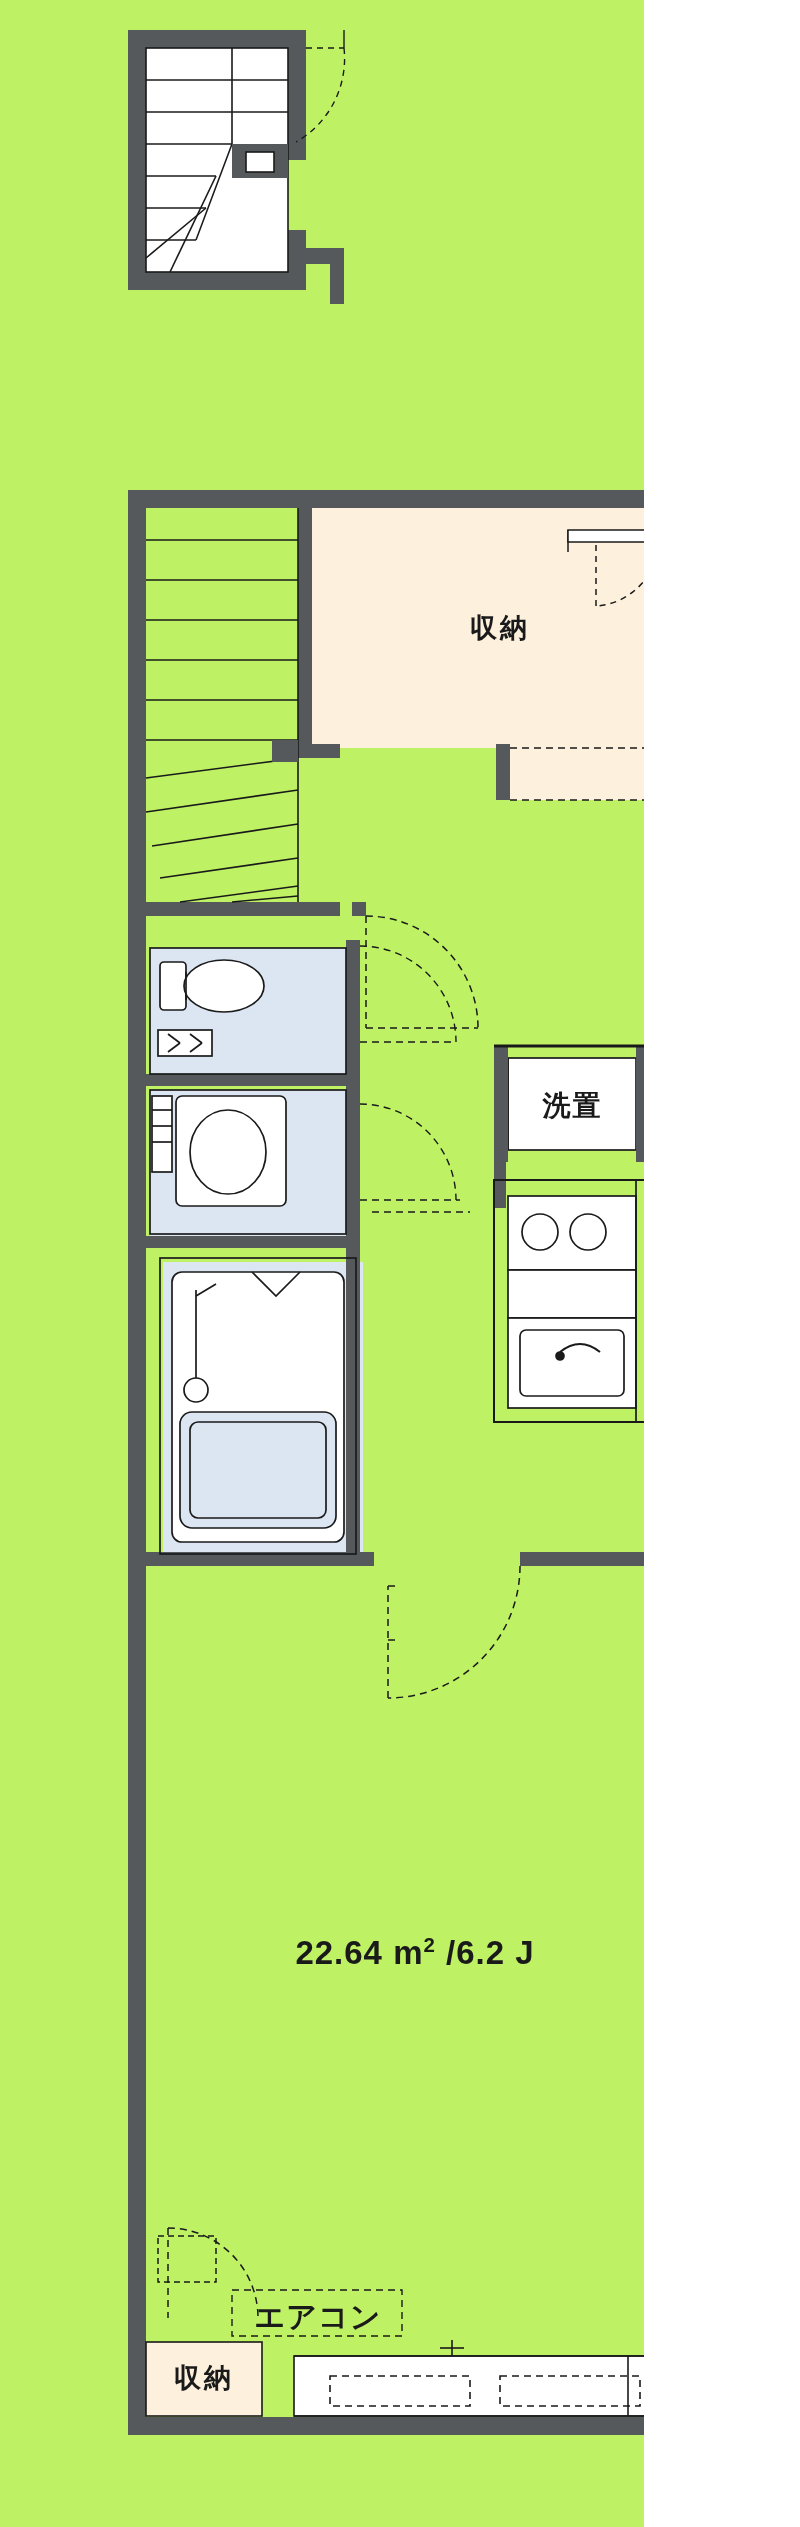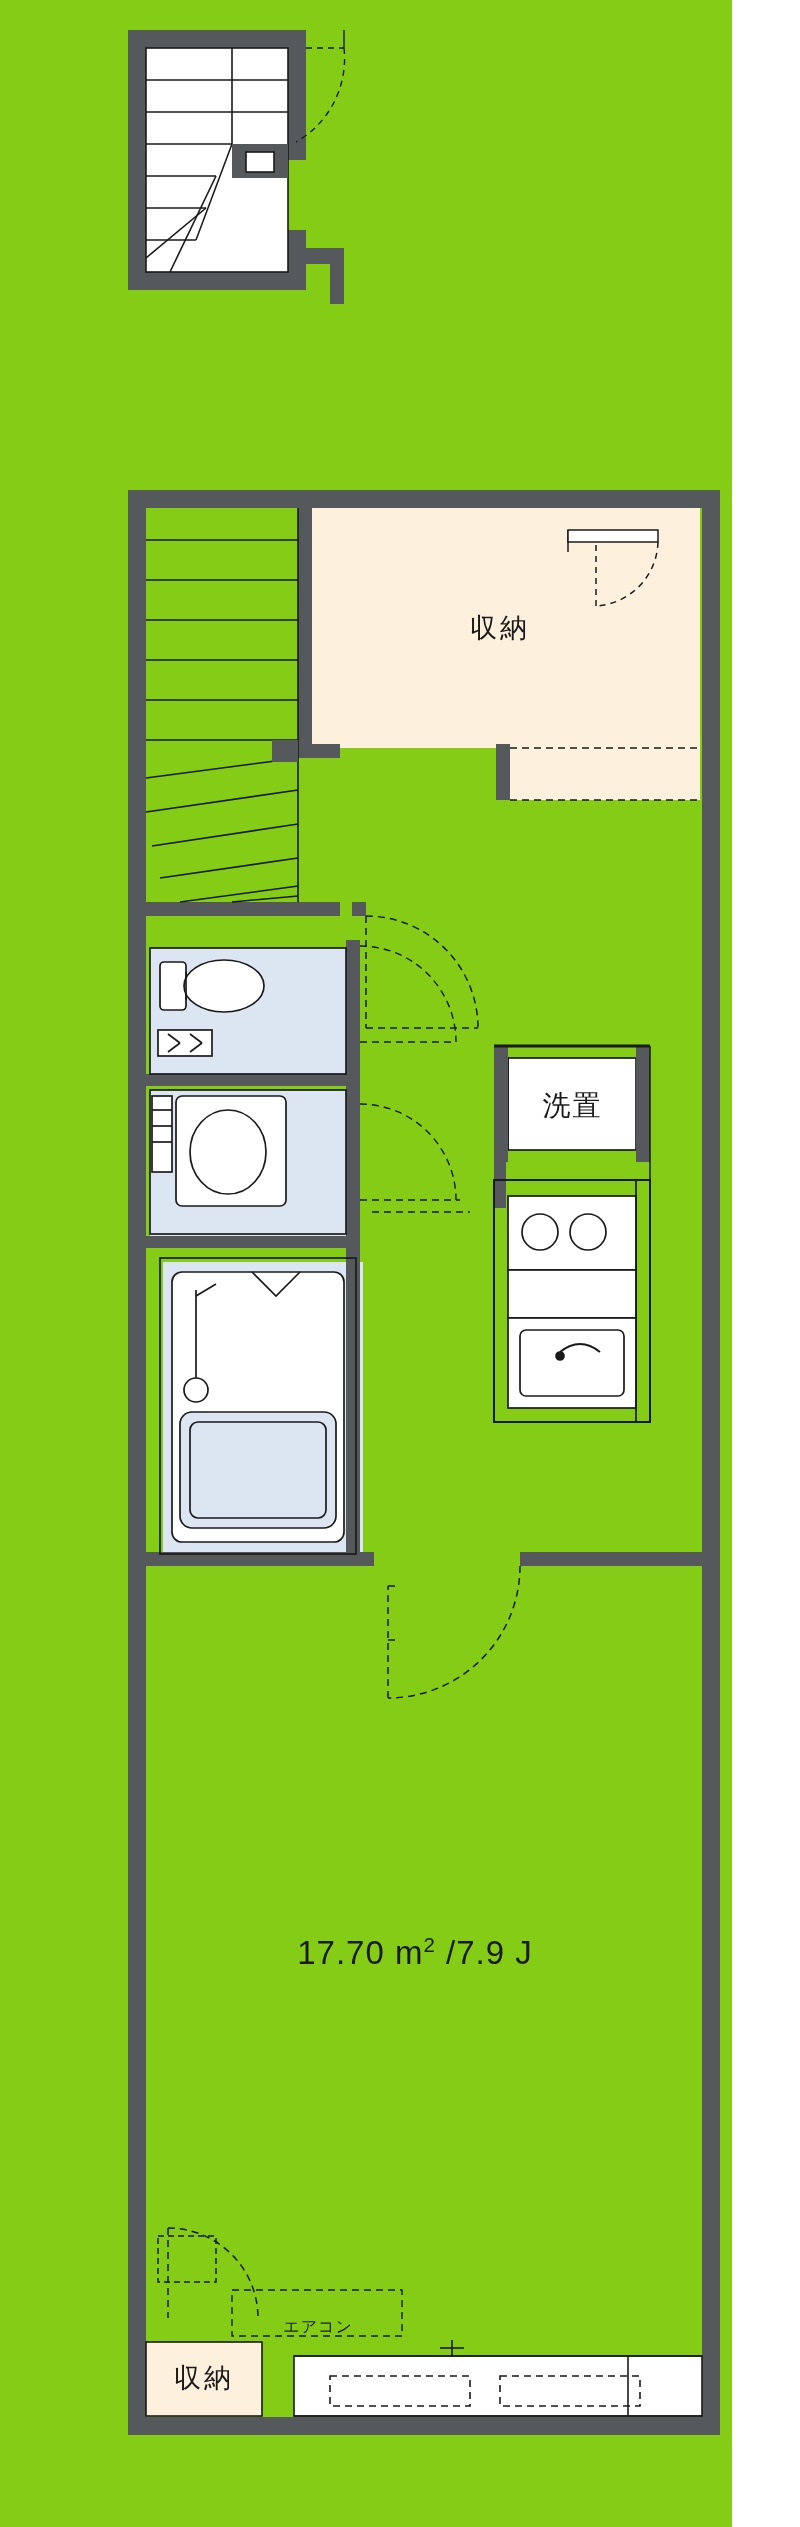--- a/index.html
+++ b/index.html
@@ -5,24 +5,25 @@
   html, body {
     margin: 0;
     padding: 0;
     background: #ffffff;
   }
   body {
     font-family: "Liberation Sans", sans-serif;
   }
   #floorplan {
     position: relative;
-    width: 732px;
+    width: 644px;
     height: 2527px;
-    background: #84cc16;
+    background: #bef264;
     overflow: hidden;
+    font-weight: bold;
   }
   .wall {
     position: absolute;
     background: #55595c;
   }
   .room-fill {
     position: absolute;
   }
   .fill-closet {
     background: #fdf1dd;
@@ -47,23 +48,22 @@
   }
   .label-closet {
     font-size: 27px;
     letter-spacing: 3px;
   }
   .label-small {
     font-size: 28px;
     letter-spacing: 2px;
   }
   .label-aircon {
-    font-size: 16px;
+    font-size: 30px;
     letter-spacing: 1px;
-    margin-top: 17px;
   }
   svg.overlay {
     position: absolute;
     left: 0;
     top: 0;
     width: 800px;
     height: 2527px;
     pointer-events: none;
   }
   .sup {
@@ -308,20 +308,20 @@
       <line x1="494" y1="1422" x2="494" y2="1180"></line>
     </g>
   </svg>
 
   <div class="label label-closet" style="left:405px; top:615px; width:190px;">収納</div>
 
   <div class="label label-small" style="left:520px; top:1092px; width:105px;">洗置</div>
 
 
   <div class="label label-area" style="left:200px; top:1935px; width:430px;">
-    <span>17.70 </span><span>m</span><span class="sup">2</span><span> /7.9 J</span>
+    <span>22.64 </span><span>m</span><span class="sup">2</span><span> /6.2 J</span>
   </div>
 
   <div class="label label-aircon" style="left:240px; top:2302px; width:156px;">エアコン</div>
 
   <div class="label label-closet" style="left:150px; top:2365px; width:108px;">収納</div>
 
 </div>
 
 </body></html>

